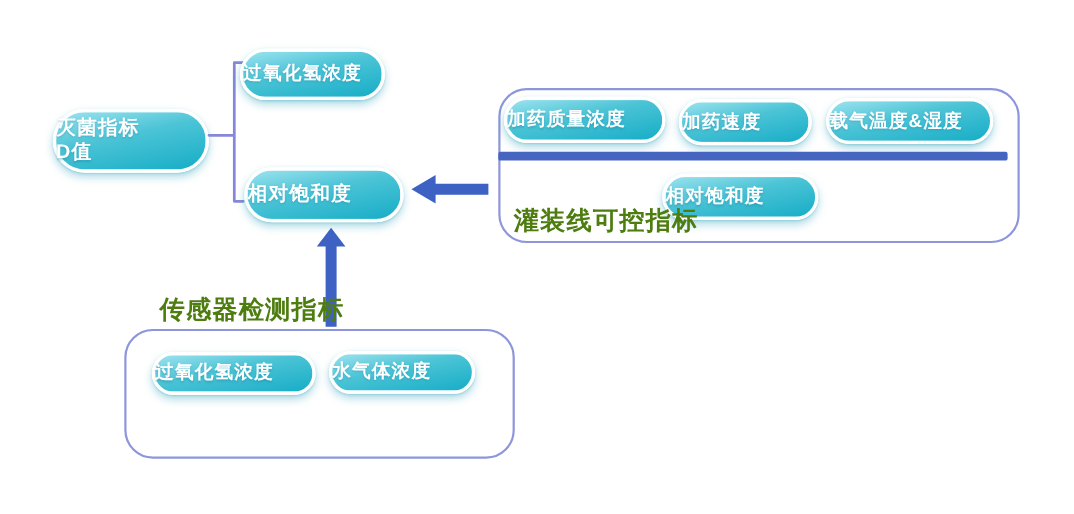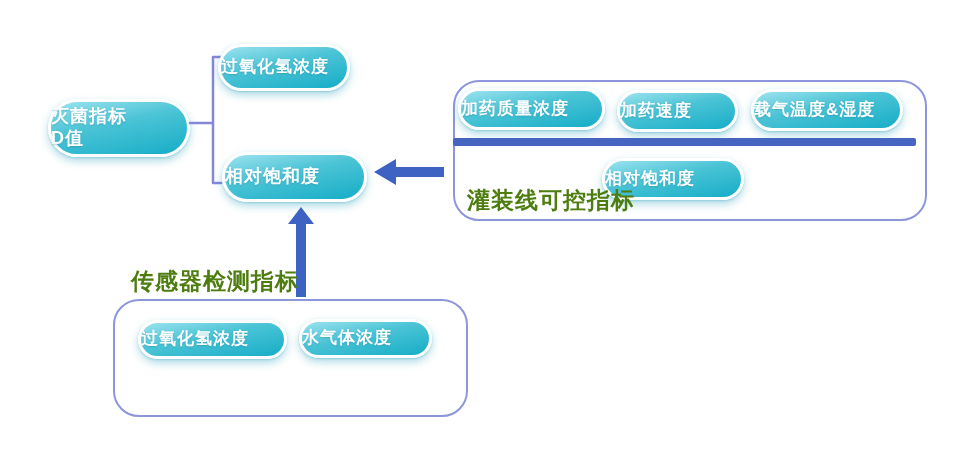--- a/index.html
+++ b/index.html
@@ -83,21 +83,21 @@
   </div>
 
   <div class="divider-bar"></div>
 
   <div class="pill" style="left:602px;top:158px;width:142px;height:42px;">
     <span class="line">相对饱和度</span>
   </div>
 
   <div class="red-label" style="left:467px;top:185px;">灌装线可控指标</div>
 
-  <div class="red-label" style="left:131px;top:266px;">传感器检测指标</div>
+  <div class="red-label" style="left:145px;top:266px;">传感器检测指标</div>
 
   <div class="group-box" style="left:113px;top:299px;width:355px;height:118px;"></div>
 
   <div class="pill" style="left:138px;top:320px;width:149px;height:39px;">
     <span class="line">过氧化氢浓度</span>
   </div>
   <div class="pill" style="left:299px;top:319px;width:133px;height:39px;">
     <span class="line">水气体浓度</span>
   </div>
 

